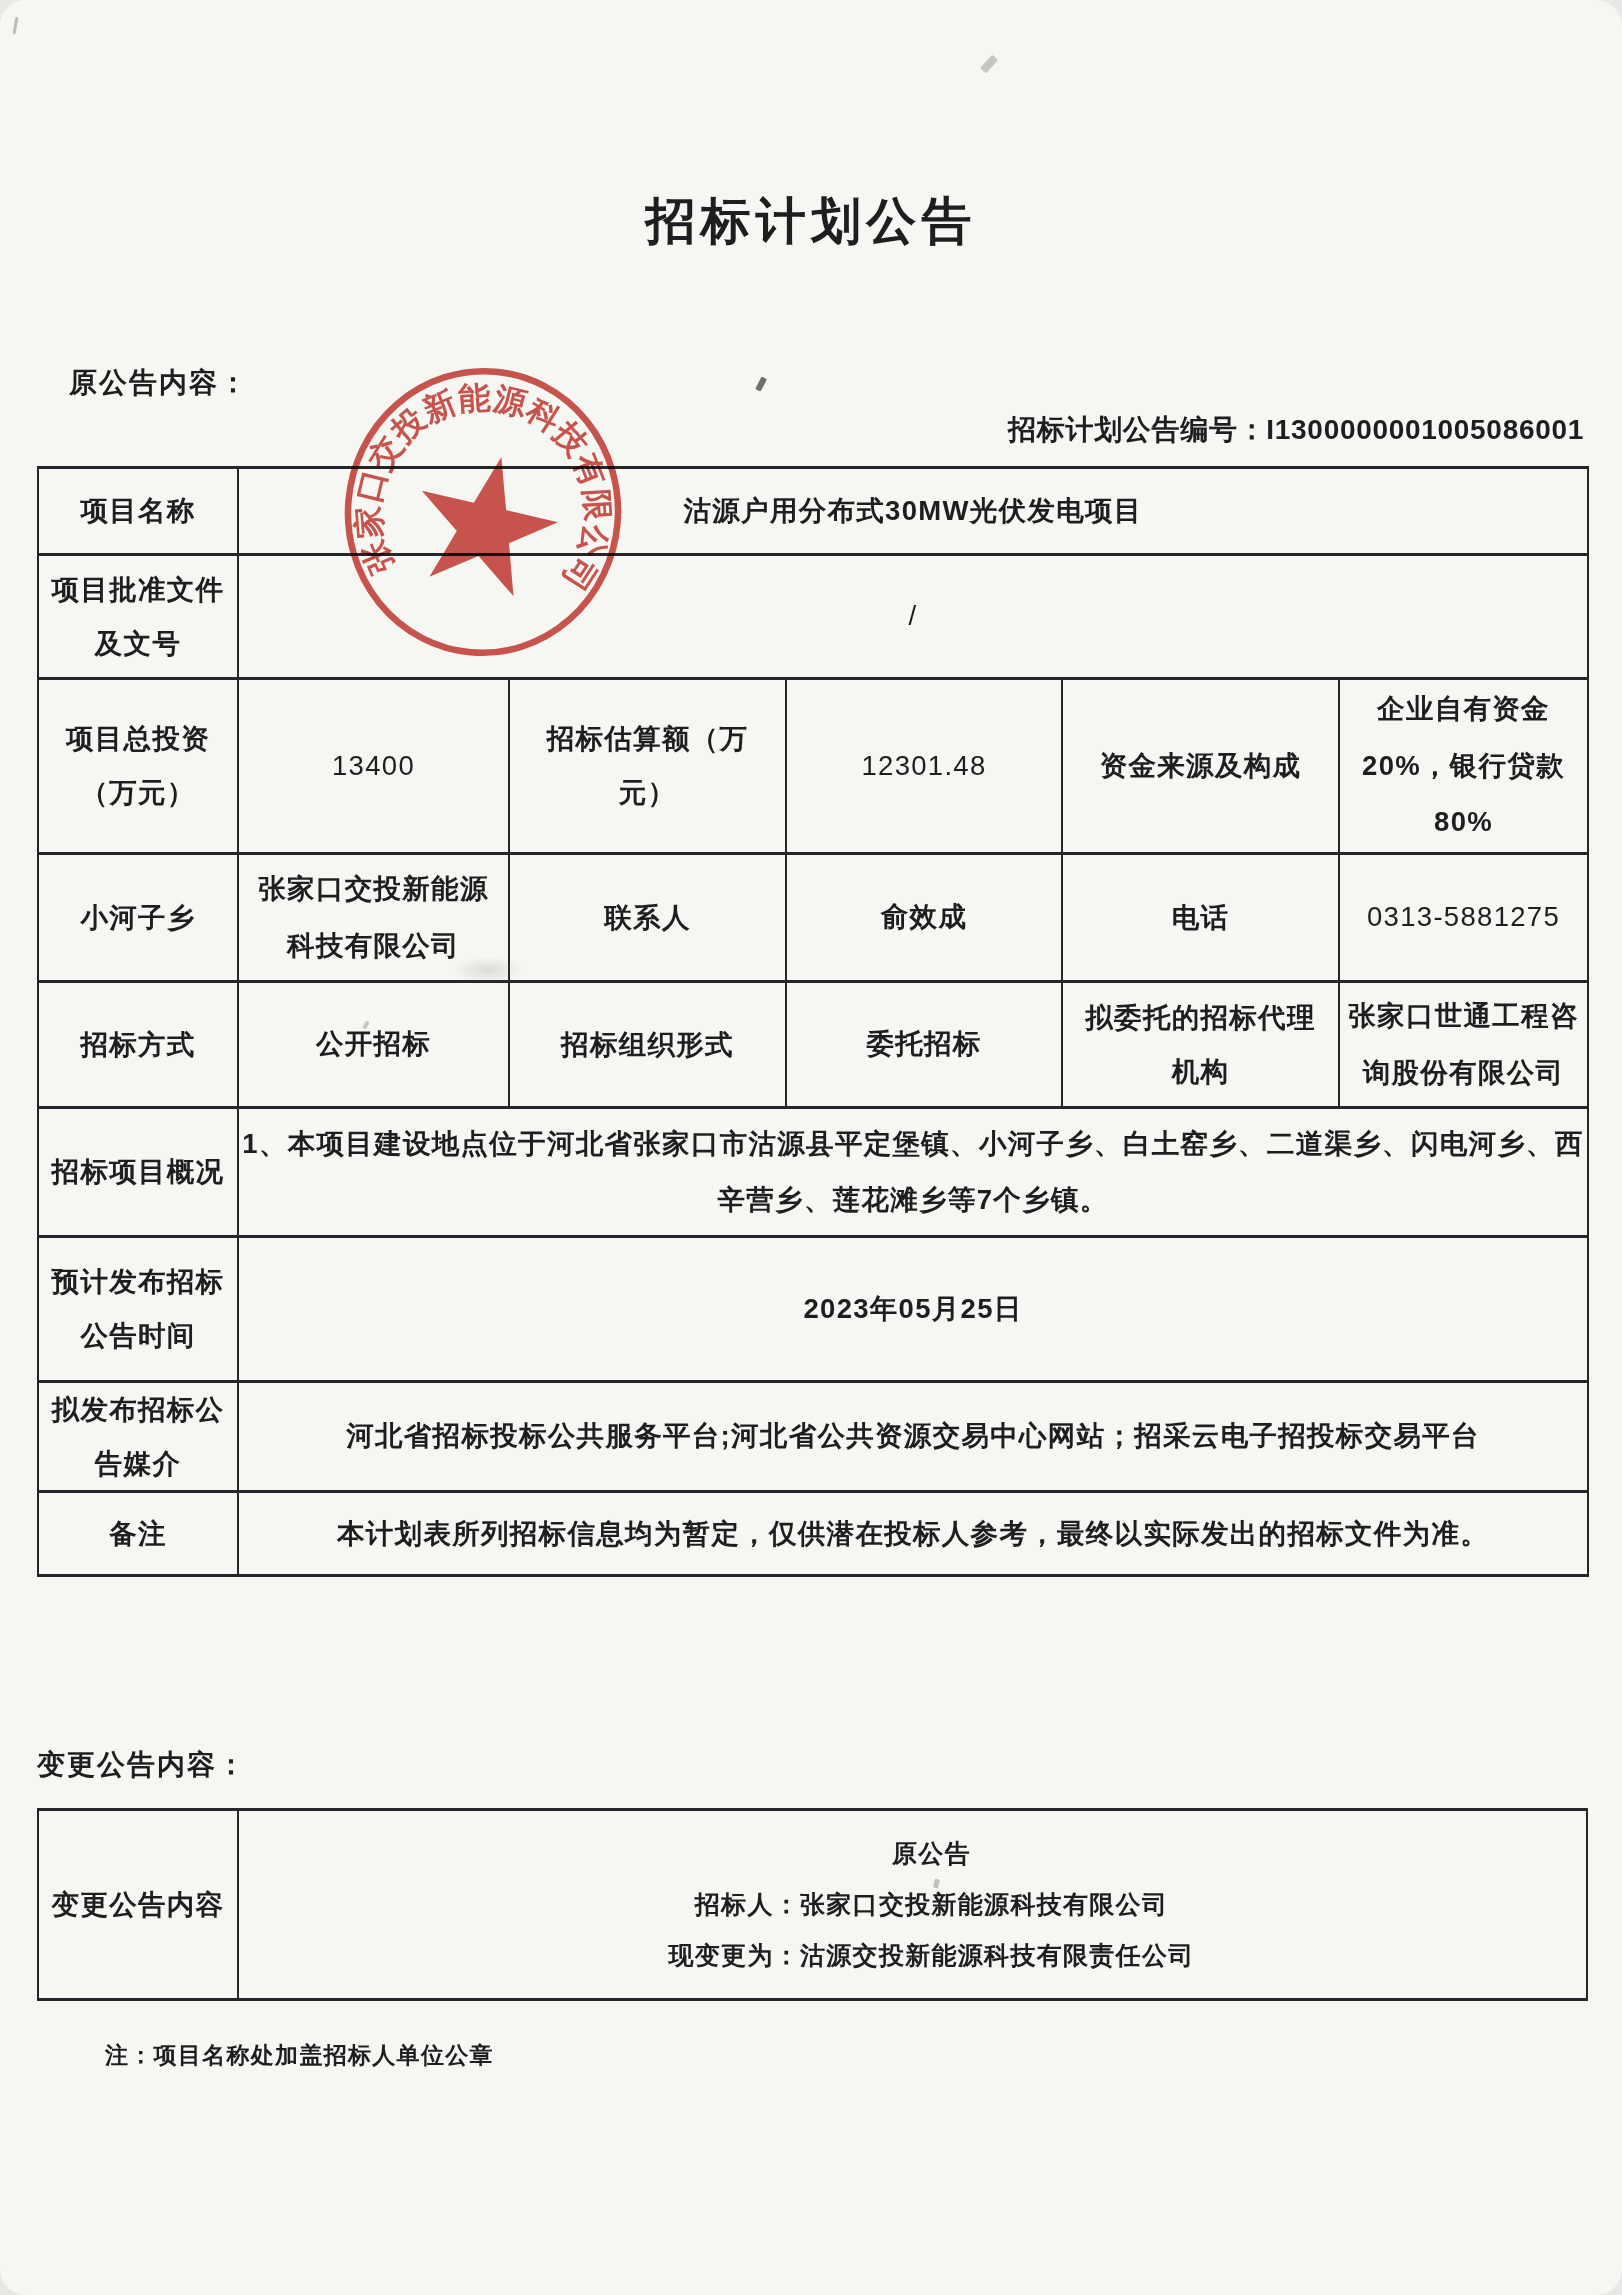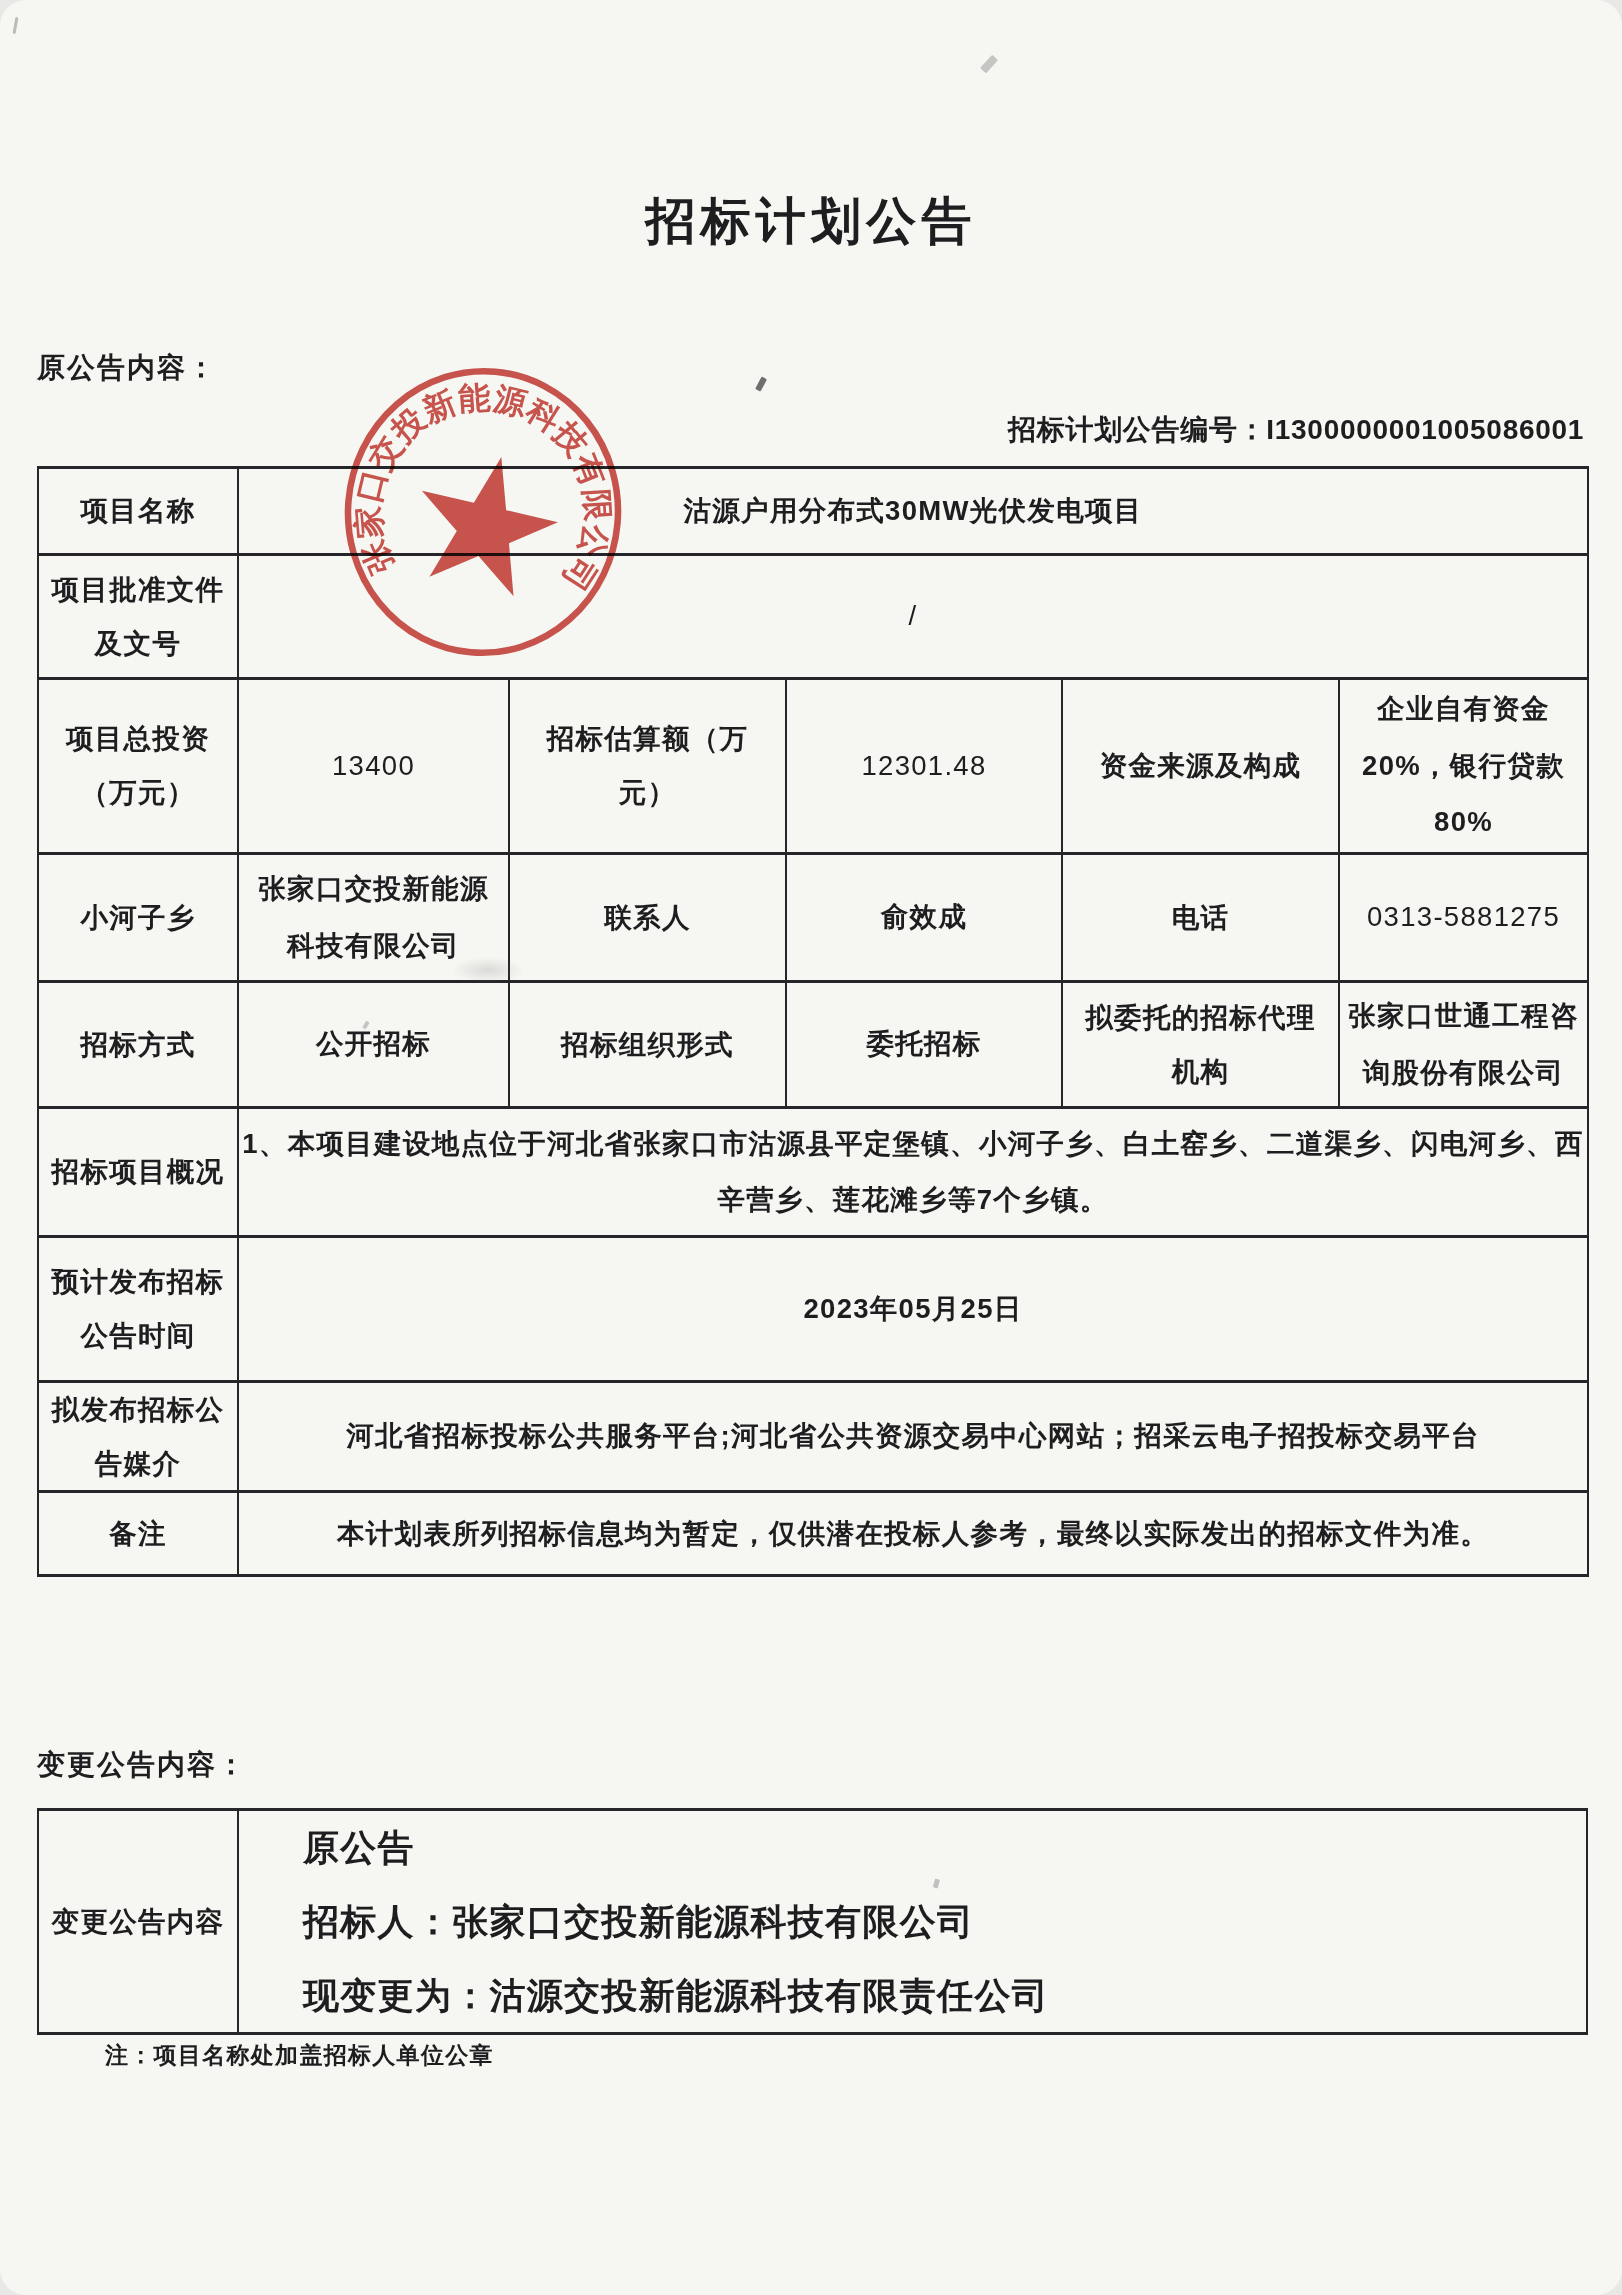--- a/index.html
+++ b/index.html
@@ -34,41 +34,41 @@
     font-size:27.5px;letter-spacing:1.3px;color:#1e1e20;
   }
   td.lab{text-align:center;font-weight:700;line-height:1.95;white-space:pre-line;}
   td.val{text-align:center;padding-left:21px;padding-right:30px;font-weight:700;
          line-height:2.05;white-space:pre-line;}
   td.num{font-weight:400;letter-spacing:0.7px;}
   .t2-content{
     display:flex;flex-direction:column;justify-content:center;
     padding-left:64px;padding-right:26px;height:100%;
   }
-  .t2-line{line-height:2.05;font-weight:700;font-size:36px;letter-spacing:1.3px;}
+  .t2-line{line-height:2.05;font-weight:700;font-size:25px;letter-spacing:1.3px;text-align:center;}
   .footnote{
     position:absolute;left:72px;top:2040px;
     font-size:23px;font-weight:700;letter-spacing:1.3px;margin-left:33px;
   }
   .stamp{
     position:absolute;left:331px;top:360px;width:304px;height:304px;
     opacity:.83;mix-blend-mode:multiply;transform:rotate(5deg);
     pointer-events:none;z-index:5;
   }
   .speck{position:absolute;background:#8a8a8a;border-radius:1.3px;}
   .smudge{position:absolute;background:radial-gradient(closest-side,rgba(120,120,120,.22),rgba(120,120,120,0));}
 </style>
 </head>
 <body>
 
 <div class="page">
 
   <div class="title">招标计划公告</div>
 
-  <div class="sec-heading" style="top:349px;">原公告内容：</div>
+  <div class="sec-heading" style="top:364px;margin-left:32px;">原公告内容：</div>
 
   <div class="plannum"><span>招标计划公告编号：</span><span>I1300000001005086001</span></div>
 
   <table class="doc" style="top:466px;">
     <colgroup>
       <col style="width:200px">
         <col style="width:271px">
         <col style="width:277px">
       <col style="width:276px">
         <col style="width:277px">

